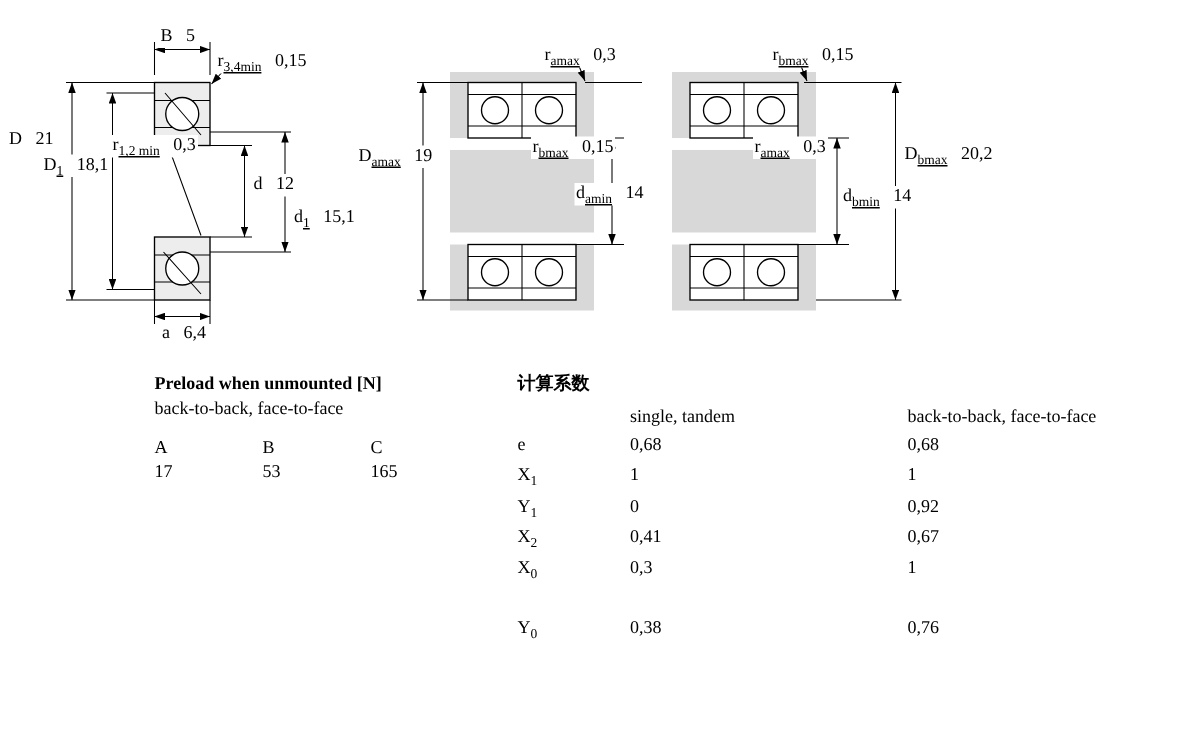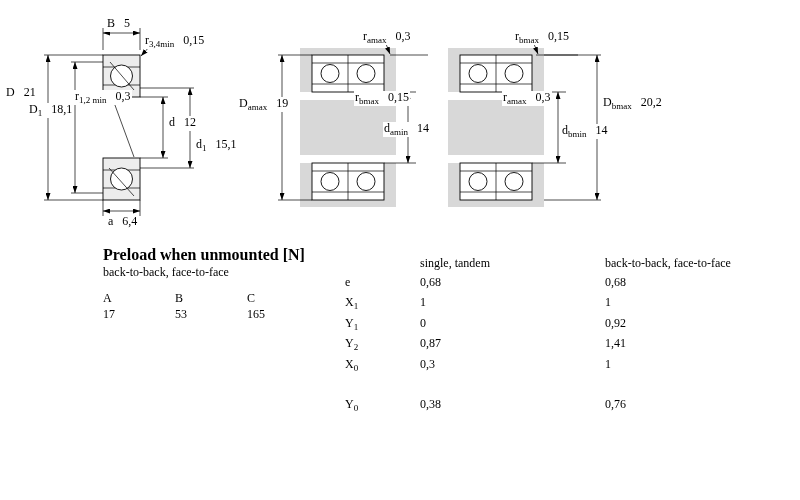--- a/index.html
+++ b/index.html
@@ -12,25 +12,25 @@
              marker-start:url(#arrow); marker-end:url(#arrow); }
   .leader { marker-end:url(#arrow); }
   .ring { fill:#ededed; stroke:#000; stroke-width:0.9; }
   .ball { fill:#fff; stroke:#000; stroke-width:0.9; }
   .block { fill:#d8d8d8; }
   .gap { fill:#fff; }
   .rowrect { fill:#fff; stroke:#000; stroke-width:0.9; }
 
   .dim { position:absolute; font-size:12px; line-height:13px; white-space:nowrap;
          background:#fff; padding:0 1px; }
-  .dim sub { font-size:9px; line-height:1; }
+  .dim sub { font-size:9px; line-height:1;text-decoration:underline; }
   .dim .val { margin-left:9px; }
 
   .sec { position:absolute; font-size:12px; line-height:14px; }
-  .sec h3 { font-size:16px; font-weight:bold; }
+  .sec h3 { font-size:12px; font-weight:bold; }
   .preload .subttl { margin-top:3px; }
   .prow { display:flex; margin-top:2px; }
   .prow span { width:72px; }
   .phead { margin-top:12px; }
 
   .fhead { margin-top:7px; margin-bottom:3px;justify-content:flex-end; }
   .frow { display:flex; line-height:16px; }
   .fc1 { width:75px; }
   .fc2 { width:185px; }
   .fc3 { flex:1; }
@@ -143,20 +143,21 @@
       <span>C</span>
     </div>
     <div class="prow">
       <span>17</span>
       <span>53</span>
       <span>165</span>
     </div>
   </section>
 
   <section class="sec factors" style="left:345px;top:248px">
+    <h3>计算系数</h3>
     <div class="frow fhead">
       <span class="fc1"></span>
       <span class="fc2">single, tandem</span>
       <span class="fc3">back-to-back, face-to-face</span>
     </div>
 
     <div class="frow">
       <span class="fc1"><span>e</span><sub></sub></span>
       <span class="fc2">0,68</span>
       <span class="fc3">0,68</span>
@@ -165,23 +166,23 @@
       <span class="fc1"><span>X</span><sub>1</sub></span>
       <span class="fc2">1</span>
       <span class="fc3">1</span>
     </div>
     <div class="frow">
       <span class="fc1"><span>Y</span><sub>1</sub></span>
       <span class="fc2">0</span>
       <span class="fc3">0,92</span>
     </div>
     <div class="frow">
-      <span class="fc1"><span>Y</span><sub>2</sub></span>
-      <span class="fc2">0,87</span>
-      <span class="fc3">1,41</span>
+      <span class="fc1"><span>X</span><sub>2</sub></span>
+      <span class="fc2">0,41</span>
+      <span class="fc3">0,67</span>
     </div>
     <div class="frow">
       <span class="fc1"><span>X</span><sub>0</sub></span>
       <span class="fc2">0,3</span>
       <span class="fc3">1</span>
     </div>
     <div class="frow flast">
       <span class="fc1"><span>Y</span><sub>0</sub></span>
       <span class="fc2">0,38</span>
       <span class="fc3">0,76</span>

